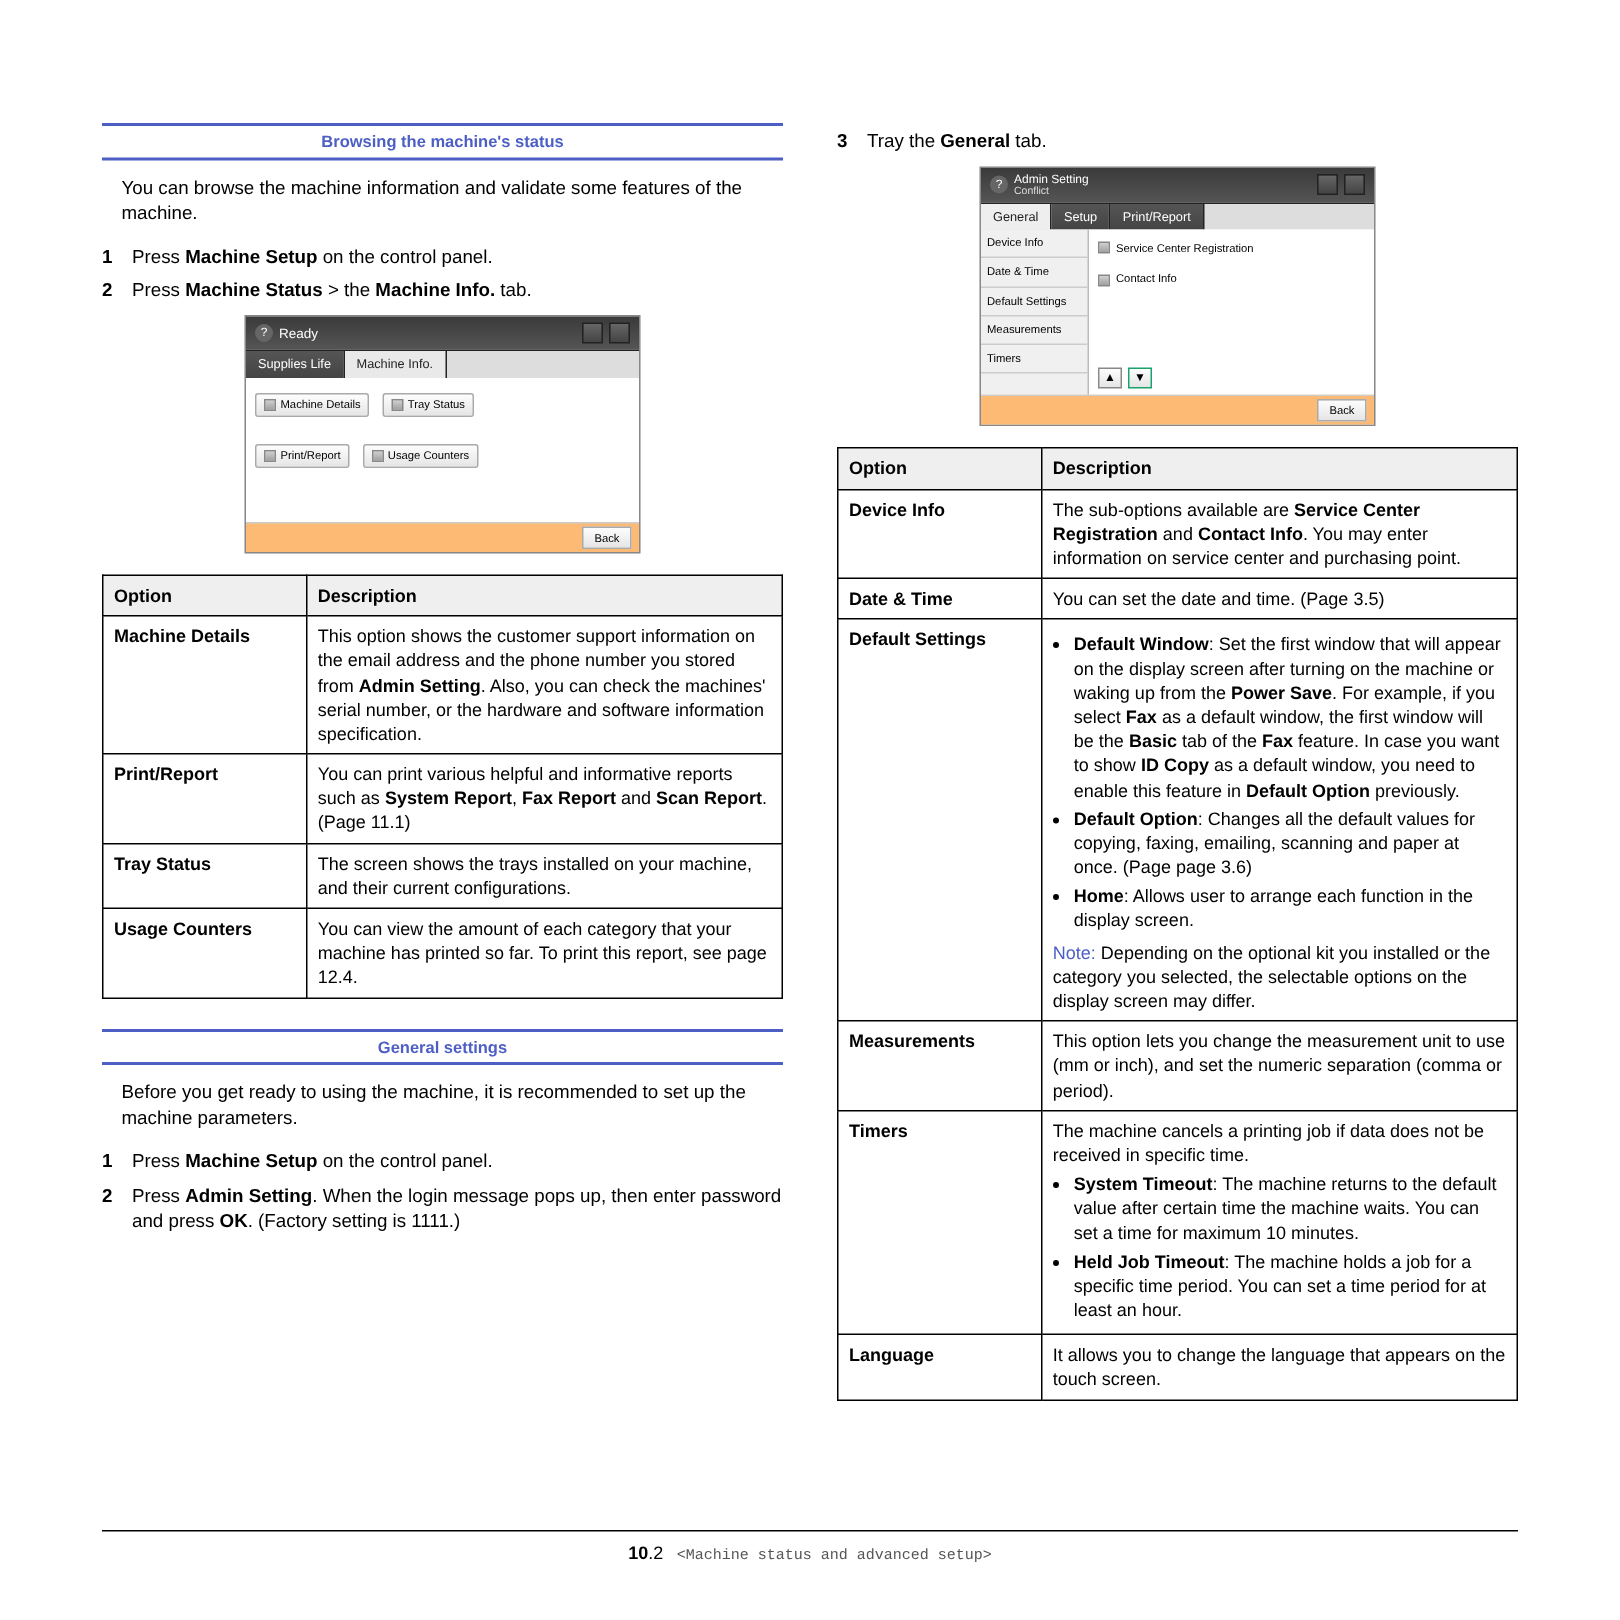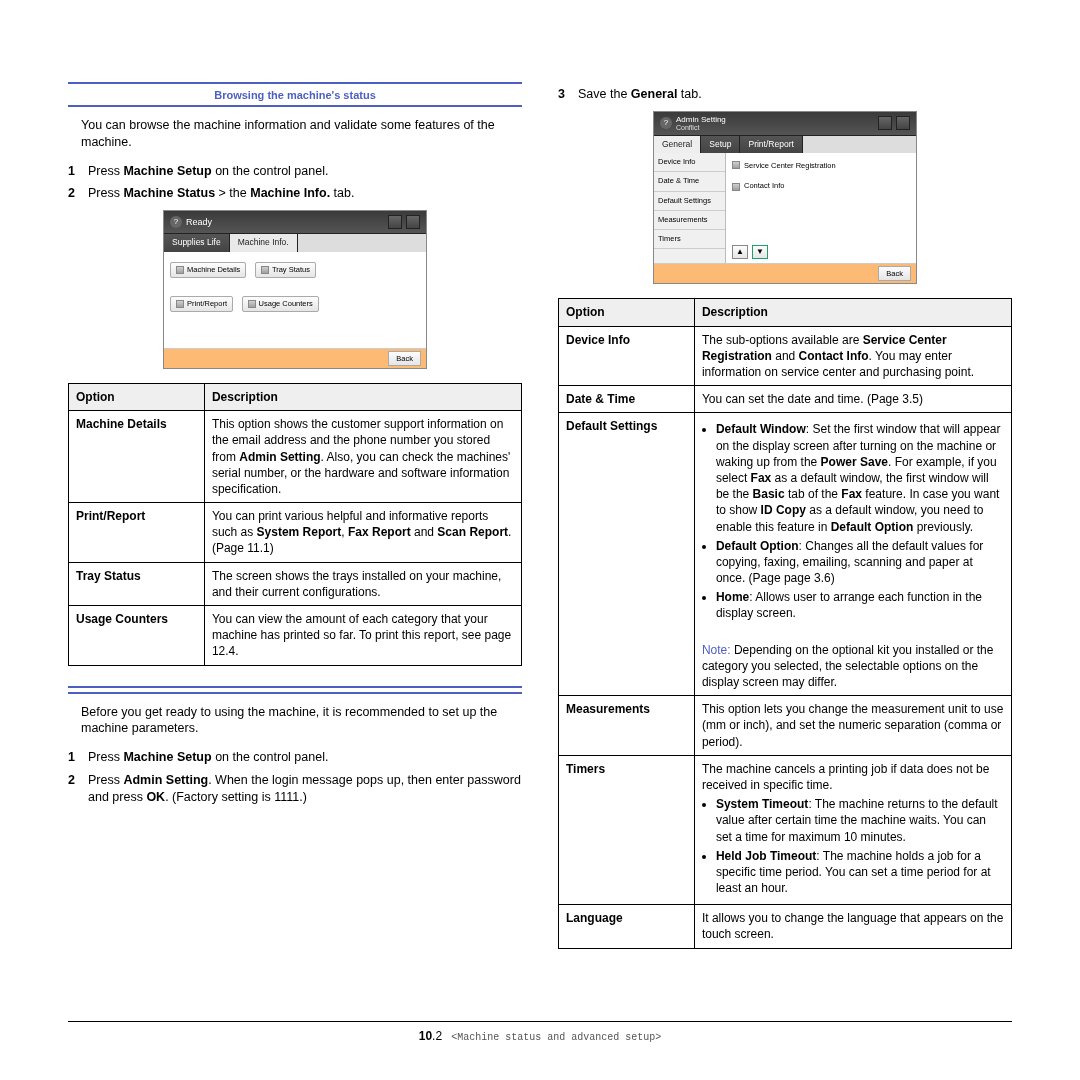--- a/index.html
+++ b/index.html
@@ -258,20 +258,21 @@
           <td>The screen shows the trays installed on your machine, and their current configurations.</td>
         </tr>
         <tr>
           <td class="optcell">Usage Counters</td>
           <td>You can view the amount of each category that your machine has printed so far. To print this report, see page 12.4.</td>
         </tr>
       </tbody>
     </table>
 
     <hr class="section-hr">
+    <div class="section-title">General settings</div>
     <hr class="section-hr">
 
     <p class="para">Before you get ready to using the machine, it is recommended to set up the machine parameters.</p>
 
     <ol class="steps">
       <li>
         <span class="num">1</span>
         <span class="step-text">
           <span>Press </span><b>Machine Setup</b><span> on the control panel.</span>
         </span>
@@ -283,21 +284,21 @@
         </span>
       </li>
     </ol>
   </div>
 
   <div class="col">
     <ol class="steps">
       <li>
         <span class="num">3</span>
         <span class="step-text">
-          <span>Save the </span><b>General</b><span> tab.</span>
+          <span>Tray the </span><b>General</b><span> tab.</span>
         </span>
       </li>
     </ol>
 
     <div class="shot">
       <div class="bar">
         <span class="q">?</span>
         <span style="display:flex;flex-direction:column;line-height:1;">
           <span style="font-size:8px;">Admin Setting</span>
           <span style="font-size:7px;opacity:.8;">Conflict</span>
@@ -354,21 +355,21 @@
           <td>You can set the date and time. (Page 3.5)</td>
         </tr>
         <tr>
           <td class="optcell">Default Settings</td>
           <td>
             <ul class="bulleted">
               <li><b>Default Window</b><span>: Set the first window that will appear on the display screen after turning on the machine or waking up from the </span><b>Power Save</b><span>. For example, if you select </span><b>Fax</b><span> as a default window, the first window will be the </span><b>Basic</b><span> tab of the </span><b>Fax</b><span> feature. In case you want to show </span><b>ID Copy</b><span> as a default window, you need to enable this feature in </span><b>Default Option</b><span> previously.</span></li>
               <li><b>Default Option</b><span>: Changes all the default values for copying, faxing, emailing, scanning and paper at once. (Page  page 3.6)</span></li>
               <li><b>Home</b><span>:  Allows user to arrange each function in the display screen.</span></li>
             </ul>
-            <p style="margin-top:20px;"><span class="note-label">Note:</span><span> Depending on the optional kit you installed or the category you selected, the selectable options on the display screen may differ.</span></p>
+            <p style="margin-top:5px;"><span class="note-label">Note:</span><span> Depending on the optional kit you installed or the category you selected, the selectable options on the display screen may differ.</span></p>
           </td>
         </tr>
         <tr>
           <td class="optcell">Measurements</td>
           <td>This option lets you change the measurement unit to use (mm or inch), and set the numeric separation (comma or period).</td>
         </tr>
         <tr>
           <td class="optcell">Timers</td>
           <td>
             <span>The machine cancels a printing job if data does not be received in specific time.</span>

